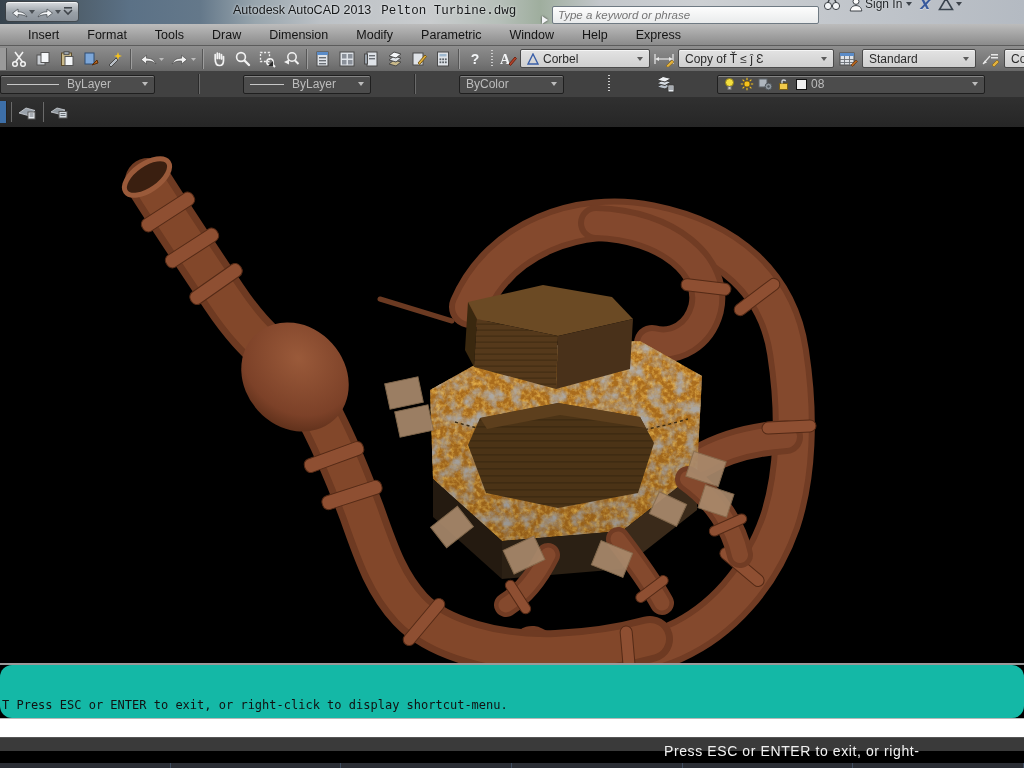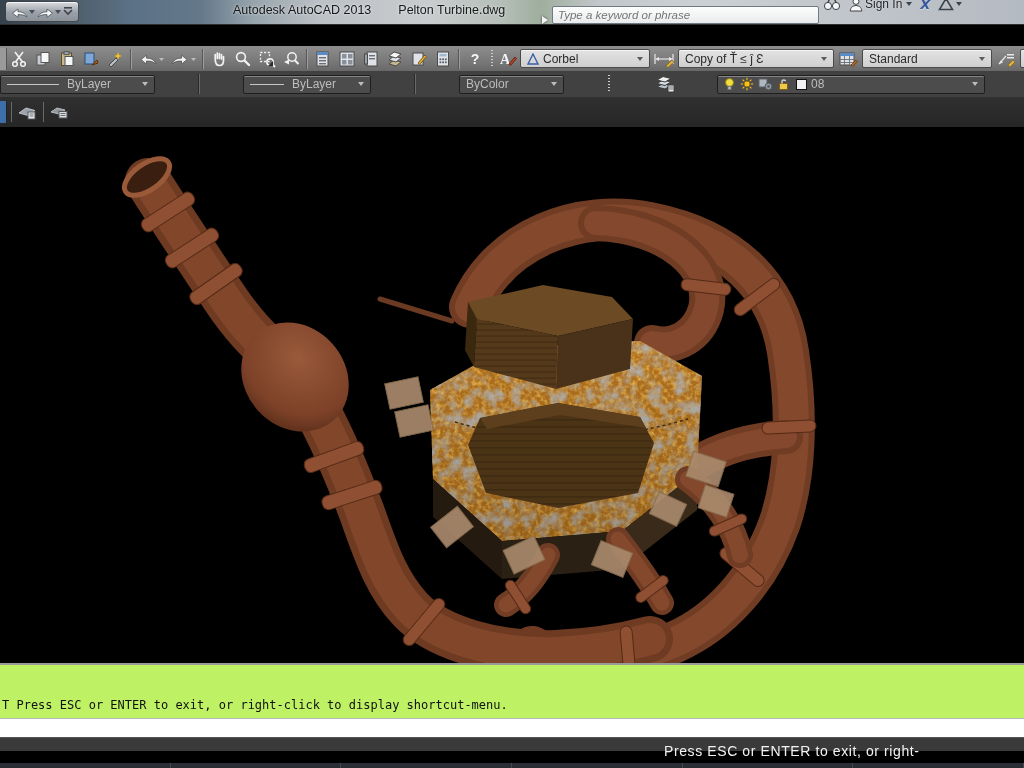--- a/index.html
+++ b/index.html
@@ -14,21 +14,21 @@
     border-bottom:1px solid #2e2e2e;display:flex;align-items:center;}
   .qat{position:absolute;left:6px;top:2px;height:19px;display:flex;align-items:center;gap:2px;
     padding:0 5px;border-radius:3px;
     background:linear-gradient(#d9dcdf,#9aa1a8 55%,#8b929a);
     box-shadow:0 0 0 1px rgba(60,60,60,.55), inset 0 1px 0 rgba(255,255,255,.7);}
   .qbtn{display:flex;align-items:center;gap:1px;}
   .caret{width:0;height:0;border-left:3px solid transparent;border-right:3px solid transparent;
     border-top:4px solid #4a4f54;}
   .title-text{position:absolute;left:233px;top:3px;font-size:12.5px;color:#16181a;
     text-shadow:0 0 3px rgba(255,255,255,.8);white-space:nowrap;}
-  .title-text .doc{margin-left:27px;}
+  .title-text .doc{margin-left:10px;font-family:Liberation Mono, monospace;}
   .tb-right{position:absolute;left:540px;top:0;height:24px;display:flex;align-items:flex-end;}
   .expand-tri{width:0;height:0;border-top:4px solid transparent;border-bottom:4px solid transparent;
     border-left:6px solid #f2f4f6;margin:0 4px 0 2px;filter:drop-shadow(0 0 1px #333);}
   .searchbox{width:255px;height:16px;background:linear-gradient(#fdfdfd,#e9ebec);
     border:1px solid #6f7a83;border-radius:2px;font:italic 11.5px "Liberation Sans",sans-serif;
     color:#8a8f94;padding:0 5px;outline:none;}
   .tb-ico{display:flex;align-items:center;justify-content:center;height:22px;padding:9px 4px;}
   .signin{font-size:12px;color:#1d2124;text-shadow:0 0 2px rgba(255,255,255,.7);margin:0 4px 0 2px;}
   .xlogo{font:bold italic 13px "DejaVu Sans",sans-serif;color:#37599c;text-shadow:0 1px 0 #cfd6e2;}
 
@@ -65,21 +65,21 @@
   .linesample{display:inline-block;width:52px;height:1px;background:#c7c7c7;margin-right:8px;flex:none;}
   .sliver{width:6px;height:22px;background:#9a9a9a;border-right:1px solid #555;flex:none;}
   .sliverd{width:6px;height:22px;background:#3d6fa8;border-right:1px solid #222;flex:none;}
   .swatch{width:9px;height:9px;background:#f2f2f2;border:1px solid #111;flex:none;margin:0 4px;}
 
   
   .viewport{position:absolute;left:0;top:127px;width:1024px;height:536px;background:#000;}
 
   
   .cmdsep{position:absolute;left:0;top:663px;width:1024px;height:2px;background:#9a9a9a;}
-  .cmdhistory{position:absolute;left:0;top:665px;width:1024px;height:53px;background:#bef264;}
+  .cmdhistory{position:absolute;left:0;top:665px;width:1024px;height:53px;background:#14b8a6;border-radius:12px;}
   .cmdhistory .line{position:absolute;left:2px;top:33px;font:12px "DejaVu Sans Mono",monospace;
     color:#111;white-space:pre;}
   .cmdinput{position:absolute;left:0;top:718px;width:1024px;height:19px;background:#ffffff;
     border-top:1px solid #b8b8b8;box-sizing:border-box;font:12px "DejaVu Sans Mono",monospace;color:#111;
     outline:none;border-left:none;border-right:none;border-bottom:none;padding:0 3px;}
   .appstatus{position:absolute;left:0;top:737px;width:1024px;height:14px;background:#3a3a3a;
     border-top:1px solid #555;box-sizing:border-box;}
   .appstatus .msg{position:absolute;left:664px;top:5px;width:360px;font-size:14px;letter-spacing:.6px;
     color:#f2f2f2;white-space:nowrap;overflow:hidden;}
   .bottomstrip{position:absolute;left:0;top:763px;width:1024px;height:5px;background:#23252b;
@@ -138,20 +138,33 @@
         </span>
       <span class="tb-ico">
         <svg width="16" height="14" viewBox="0 0 16 14">
           <path d="M8 1.5 L14.5 12.5 L1.5 12.5 Z" fill="none" stroke="#39434d" stroke-width="1.6"></path>
           </svg>
         <span class="caret" style="border-top-color:#3d434a;margin-left:2px;"></span>
       </span>
     </div>
   </div>
 
+  <div class="menubar">
+
+  <span class="menu-item">Insert</span>
+      <span class="menu-item">Format</span>
+      <span class="menu-item">Tools</span>
+      <span class="menu-item">Draw</span>
+      <span class="menu-item">Dimension</span>
+      <span class="menu-item">Modify</span>
+      <span class="menu-item">Parametric</span>
+      <span class="menu-item">Window</span>
+      <span class="menu-item">Help</span>
+      <span class="menu-item">Express</span>
+    </div>
 
   <div class="row1">
     <span class="sliver"></span>
     <span class="tb">
       <svg width="18" height="18" viewBox="0 0 18 18">
         <path d="M5 2 L12.5 12 M13 2 L5.5 12" stroke="#f2f2f2" stroke-width="1.6" fill="none"></path>
         <circle cx="5" cy="14" r="2.3" fill="none" stroke="#f2f2f2" stroke-width="1.5"></circle>
         <circle cx="13" cy="14" r="2.3" fill="none" stroke="#f2f2f2" stroke-width="1.5"></circle>
         </svg>
       </span>
@@ -310,21 +323,21 @@
         </span>
     </span>
     <span class="tb" style="width:28px">
       <svg width="20" height="16" viewBox="0 0 20 16">
         <rect x="2" y="2" width="14" height="12" fill="#dfe3e8" stroke="#4a4a4a"></rect>
         <rect x="2" y="2" width="14" height="3" fill="#5b8cc8"></rect>
         <path d="M2 8.5 L16 8.5 M2 11.5 L16 11.5 M6.5 5 L6.5 14 M11.5 5 L11.5 14" stroke="#6a6f75" stroke-width=".9"></path>
         <path d="M13 14 L18 9 L19.5 10.5 L14.5 15.5 Z" fill="#b5651d" stroke="#5a2d0a" stroke-width=".6"></path>
         </svg>
       </span>
-    <span class="combo" style="width:130px">
+    <span class="combo" style="width:114px">
       <span>Standard</span>
       <span class="arrow">
           <span class="caret"></span>
         </span>
     </span>
     <span class="tb" style="width:28px">
       <svg width="20" height="16" viewBox="0 0 20 16">
         <path d="M3 13 L10 5" stroke="#e8e8e8" stroke-width="1.2"></path>
         <path d="M3 13 L7 11.5 L4.8 9.5 Z" fill="#e8e8e8"></path>
         <rect x="11" y="3" width="7" height="1.5" fill="#e8e8e8"></rect>

